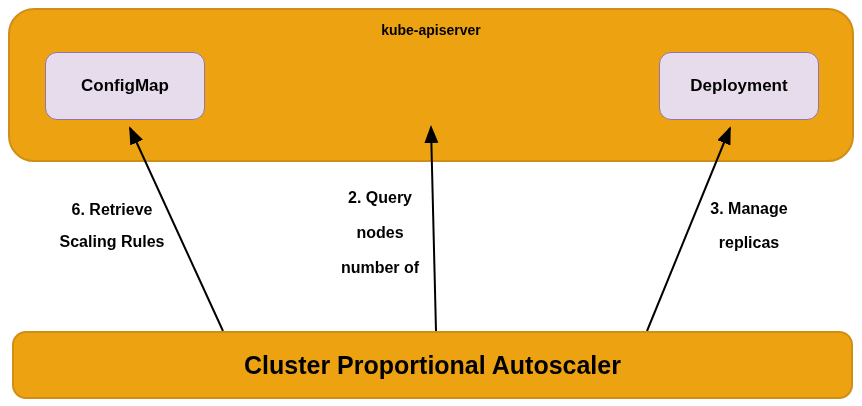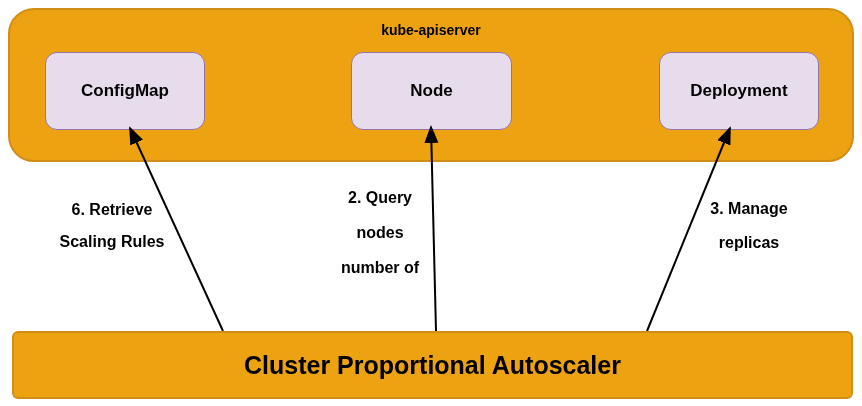--- a/index.html
+++ b/index.html
@@ -36,21 +36,21 @@
   .apiserver-title {
     position: absolute;
     left: 0; right: 0; top: 12px;
     text-align: center;
     font-size: 14px;
     font-weight: 700;
   }
   .resource {
     position: absolute;
     top: 42px;
-    height: 78px;
+    height: 68px;
     background: var(--resource-fill);
     border: 1.5px solid var(--resource-border);
     border-radius: 12px;
     display: flex;
     align-items: center;
     justify-content: center;
     font-size: 17px;
     font-weight: 700;
   }
   .box-configmap  { left: 35px;  width: 160px; }
@@ -77,43 +77,40 @@
   }
   .step-1 { left: 27px;  top: 194px; }
   .step-2 { left: 295px; top: 180px; line-height: 35px; }
   .step-3 { left: 664px; top: 192px; line-height: 34px; }
   .autoscaler {
     position: absolute;
     left: 12px; top: 331px;
     width: 841px; height: 68px;
     background: var(--container-fill);
     border: 2px solid var(--container-border);
-    border-radius: 6px;
+    border-radius: 14px;
     display: flex;
     align-items: center;
     justify-content: center;
     font-size: 25px;
     font-weight: 700;
   }
 </style>
 </head>
 <body>
 
 <div class="canvas">
 
   <div class="apiserver">
     <div class="apiserver-title">kube-apiserver</div>
 
     <div class="resource box-configmap">
       <span>ConfigMap</span>
     </div>
 
-    <div class="resource box-node">
-      <span>Node</span>
-    </div>
 
     <div class="resource box-deployment">
       <span>Deployment</span>
     </div>
   </div>
 
   <svg class="arrows" viewBox="0 0 862 406" xmlns="http://www.w3.org/2000/svg">
     <defs>
       <marker id="arrow" markerWidth="10" markerHeight="8" refX="8" refY="3.5" orient="auto" markerUnits="strokeWidth">
         <path class="arrowhead" d="M0,0 L9,3.5 L0,7 Z"></path>

